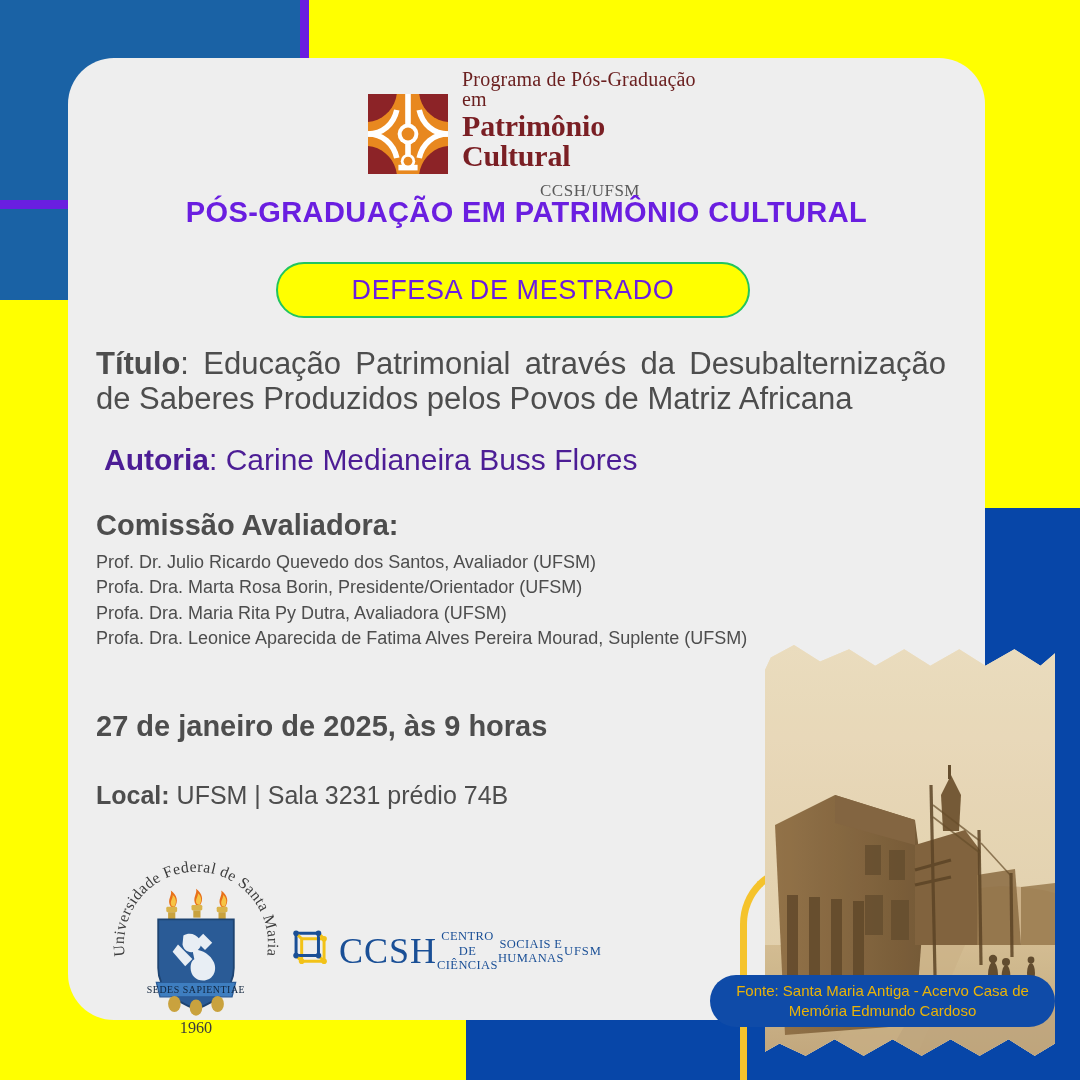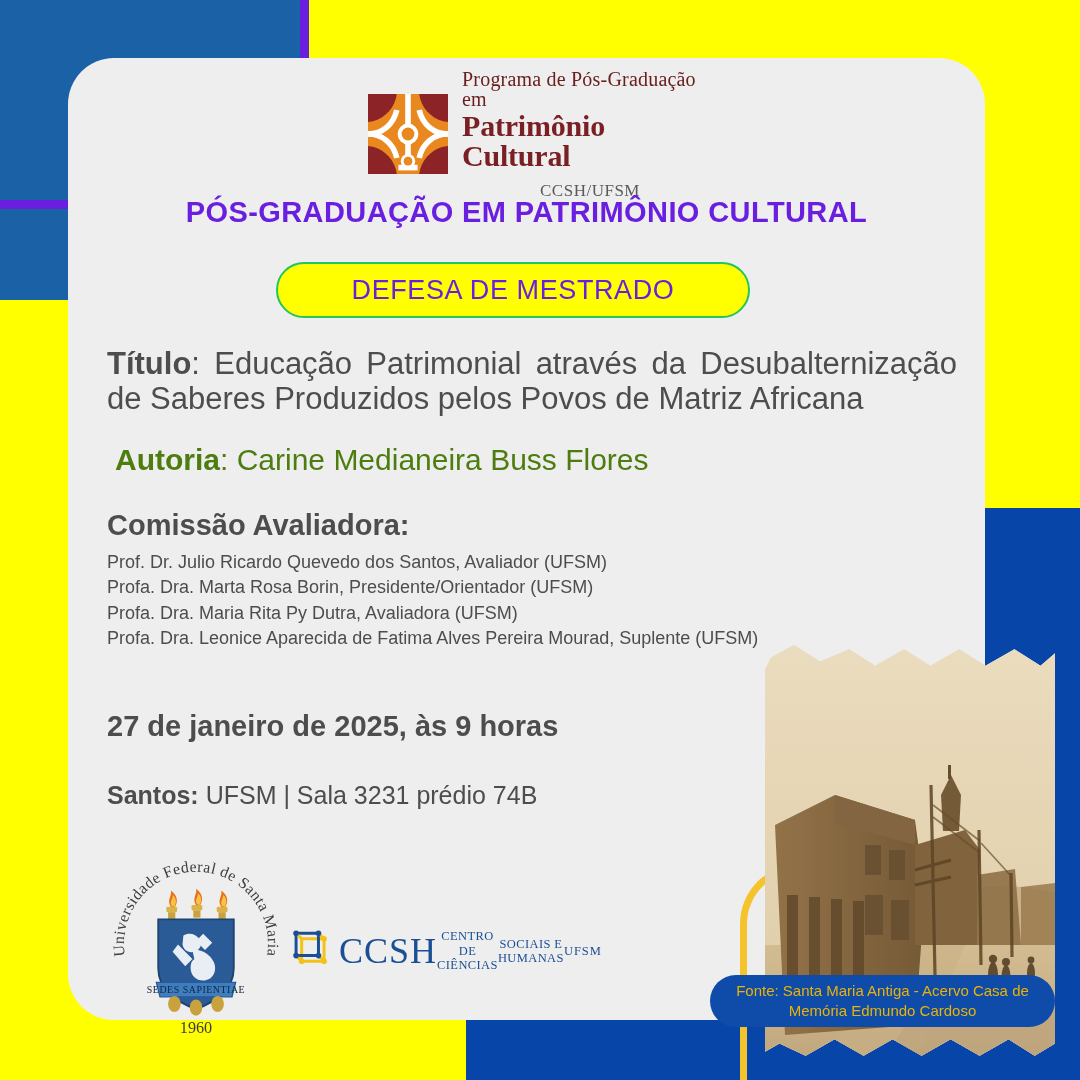--- a/index.html
+++ b/index.html
@@ -60,27 +60,27 @@
     font-size:29px;font-weight:bold;color:#6a1ee0;letter-spacing:.4px;
   }
   .badge{
     position:absolute;left:208px;top:204px;width:470px;height:52px;
     background:#ffff00;border:2px solid #22c55e;border-radius:28px;
     display:flex;align-items:center;justify-content:center;
     font-size:27px;font-weight:normal;color:#6a1ee0;letter-spacing:.6px;
   }
 
   
-  .body-block{position:absolute;left:39px;top:288px;width:850px;color:#4d4d4d;}
+  .body-block{position:absolute;left:28px;top:288px;width:850px;color:#4d4d4d;}
   .doc-title{
     font-size:31px;line-height:1.14;text-align:justify;text-justify:inter-word;
     color:#4d4d4d;margin:0;
   }
   .doc-title .lbl{font-weight:bold;}
-  .authorship{font-size:30px;margin-top:26px;color:#4d7c0f;padding-left:8px;}
+  .authorship{font-size:30px;margin-top:26px;color:#4c1d95;padding-left:8px;}
   .authorship .lbl{font-weight:bold;}
   .committee-head{font-size:29px;font-weight:bold;margin-top:32px;color:#4d4d4d;}
   .committee-list{margin-top:8px;}
   .committee-list .member{font-size:18px;line-height:1.42;color:#4d4d4d;}
   .date-line{font-size:29px;font-weight:bold;margin-top:58px;color:#4d4d4d;}
   .place-line{font-size:25px;margin-top:38px;color:#4d4d4d;}
   .place-line .lbl{font-weight:bold;}
 
   
   .ufsm-seal{position:absolute;left:38px;top:802px;width:180px;height:180px;}
@@ -173,21 +173,21 @@
       <div class="committee-list">
         <div class="member">Prof. Dr. Julio Ricardo Quevedo dos Santos, Avaliador (UFSM)</div>
         <div class="member">Profa. Dra. Marta Rosa Borin, Presidente/Orientador (UFSM)</div>
         <div class="member">Profa. Dra. Maria Rita Py Dutra, Avaliadora (UFSM)</div>
         <div class="member">Profa. Dra. Leonice Aparecida de Fatima Alves Pereira Mourad, Suplente (UFSM)</div>
       </div>
 
       <div class="date-line">27 de janeiro de 2025, às 9 horas</div>
 
       <div class="place-line">
-        <span class="lbl">Santos:</span><span> UFSM | Sala 3231 prédio 74B</span>
+        <span class="lbl">Local:</span><span> UFSM | Sala 3231 prédio 74B</span>
       </div>
     </div>
 
     <div class="ufsm-seal">
       <svg viewBox="0 0 200 200" width="180" height="180" aria-hidden="true">
         <defs>
           <path id="ufsmArc" d="M24,118 A80,80 0 1 1 176,118"></path>
         </defs>
         <text font-family="Liberation Serif, serif" font-size="17.5" fill="#3c3c3c" letter-spacing="0.5">
           <textPath href="#ufsmArc" startOffset="50%" text-anchor="middle">Universidade Federal de Santa Maria</textPath>

